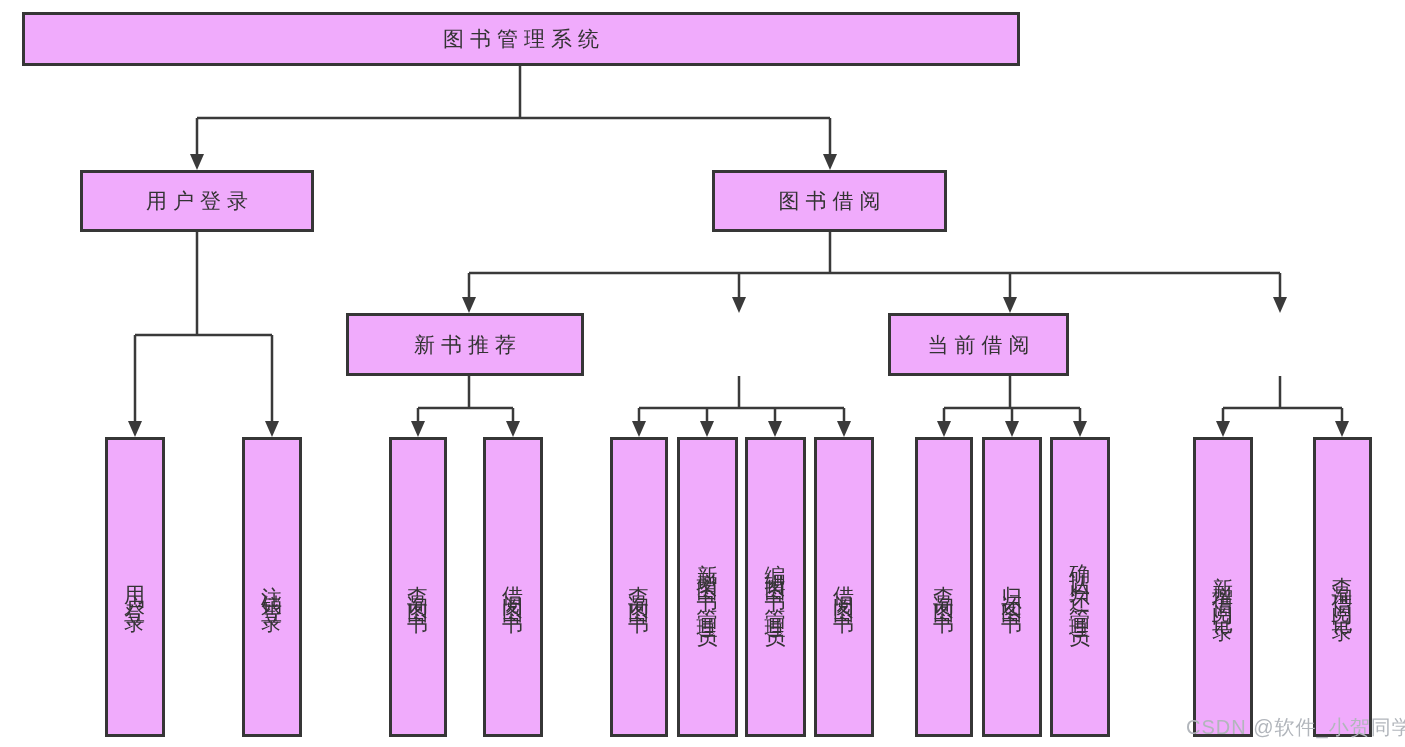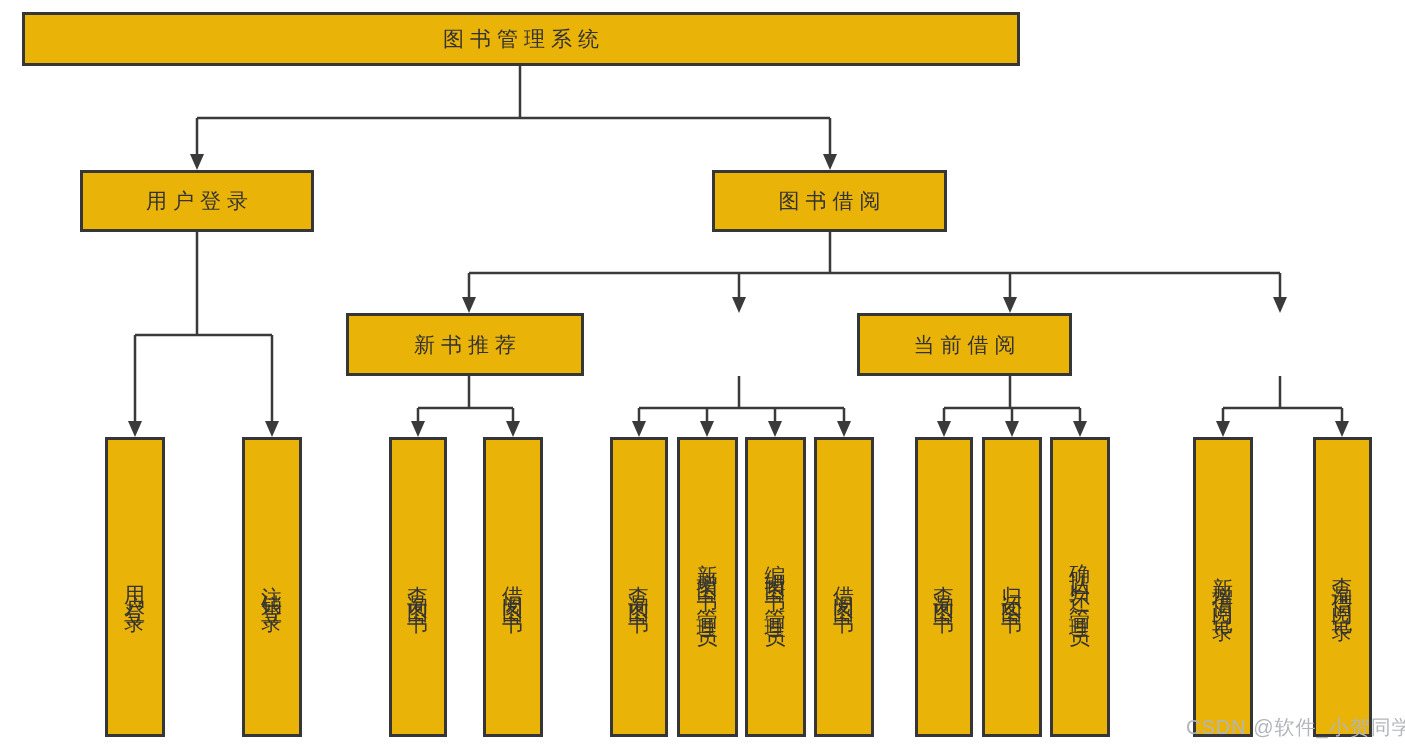--- a/index.html
+++ b/index.html
@@ -8,21 +8,21 @@
   html,body{margin:0;padding:0;background:var(--bg);}
   #canvas{
     position:relative; width:1405px; height:747px; background:var(--bg);
     font-family:"Liberation Sans","DejaVu Sans",sans-serif; color:var(--text);
     overflow:hidden;
   }
   #connectors{position:absolute;left:0;top:0;width:1405px;height:747px;z-index:1;}
   #connectors path{stroke:var(--line);stroke-width:2.5;fill:none;}
   #connectors polygon{fill:var(--line);stroke:none;}
   .box{
-    position:absolute; box-sizing:border-box; background:#eab308;
+    position:absolute; box-sizing:border-box; background:#f0abfc;
     border:3px solid var(--border);
     display:flex; align-items:center; justify-content:center;
     z-index:2;
   }
   .h-box{font-size:21px; letter-spacing:6px; text-indent:6px; white-space:nowrap;}
   .v-box{
     font-size:21px; letter-spacing:9px;
     writing-mode:vertical-rl; text-orientation:mixed; line-height:1;
   }
   #watermark{
@@ -70,21 +70,21 @@
     <polygon points="1216,421 1230,421 1223,437"></polygon>
     <polygon points="1335,421 1349,421 1342,437"></polygon>
   </svg>
 
   <div class="box h-box" style="left:22px;top:12px;width:998px;height:54px">图书管理系统</div>
 
   <div class="box h-box" style="left:80px;top:170px;width:234px;height:62px">用户登录</div>
   <div class="box h-box" style="left:712px;top:170px;width:235px;height:62px">图书借阅</div>
 
   <div class="box h-box" style="left:346px;top:313px;width:238px;height:63px">新书推荐</div>
-  <div class="box h-box" style="left:857px;top:313px;width:215px;height:63px">当前借阅</div>
+  <div class="box h-box" style="left:888px;top:313px;width:181px;height:63px">当前借阅</div>
 
   <div class="box v-box" style="left:105px;top:437px;width:60px;height:300px">用户登录</div>
   <div class="box v-box" style="left:242px;top:437px;width:60px;height:300px">注销登录</div>
 
   <div class="box v-box" style="left:389px;top:437px;width:58px;height:300px">查询图书</div>
   <div class="box v-box" style="left:483px;top:437px;width:60px;height:300px">借阅图书</div>
 
   <div class="box v-box" style="left:610px;top:437px;width:58px;height:300px">查询图书</div>
   <div class="box v-box" style="left:677px;top:437px;width:61px;height:300px">新增图书（管理员）</div>
   <div class="box v-box" style="left:745px;top:437px;width:61px;height:300px">编辑图书（管理员）</div>

